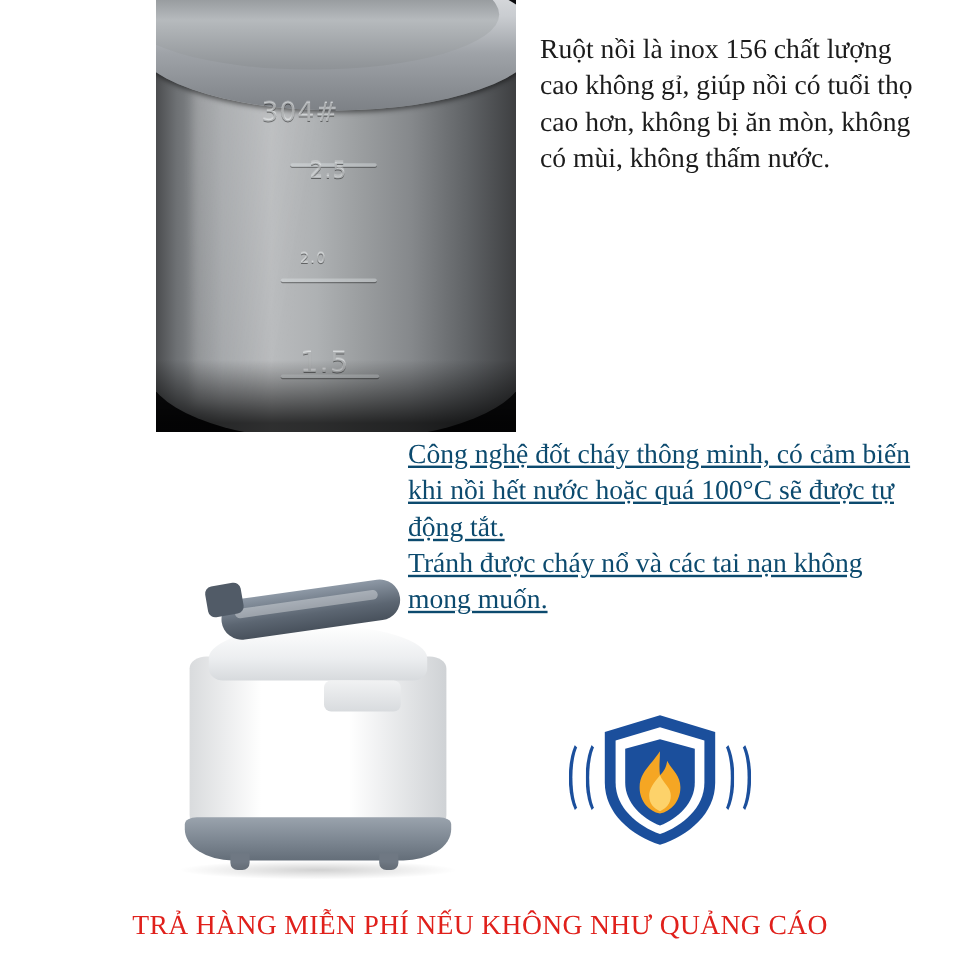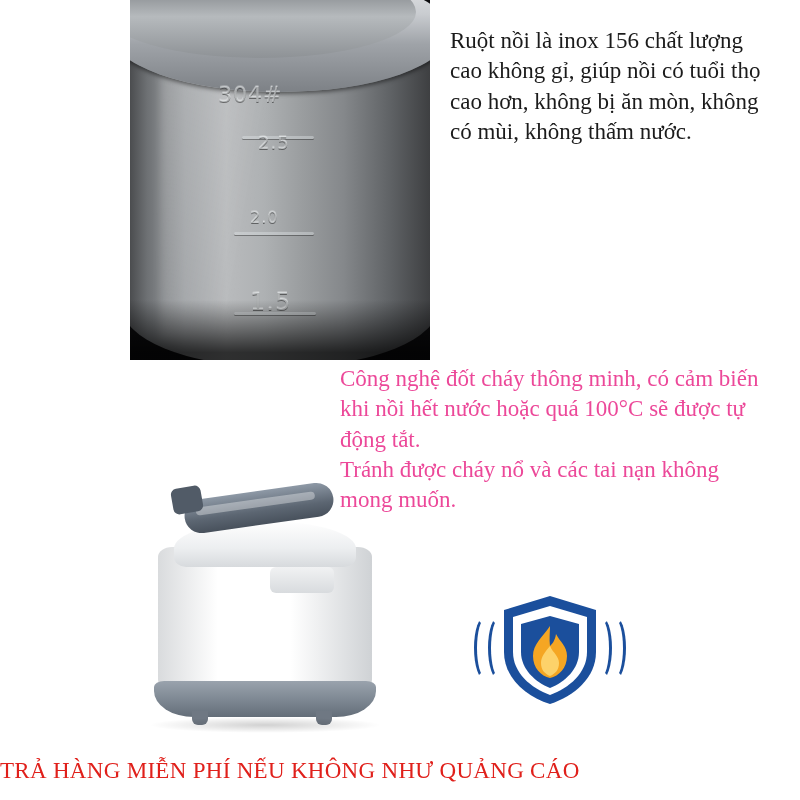--- a/index.html
+++ b/index.html
@@ -100,21 +100,21 @@
     position: absolute;
     color: rgba(235,238,240,0.55);
     font-family: "DejaVu Sans", sans-serif;
     letter-spacing: 1px;
     text-shadow: 0 1px 0 rgba(0,0,0,0.45), 0 -1px 0 rgba(255,255,255,0.25);
     white-space: nowrap;
     text-align: center;
   }
   .engrave-304 { left: 88px; top: 82px; font-size: 22px; }
   .engrave-25  { left: 128px; top: 112px; font-size: 18px; margin-top: 20px; }
-  .engrave-20  { left: 120px; top: 208px; font-size: 16px; }
+  .engrave-20  { left: 120px; top: 208px; font-size: 12px; }
   .engrave-15  { left: 120px; top: 288px; font-size: 24px; }
   .tick {
     position: absolute;
     height: 3px;
     background: rgba(225,230,233,0.4);
     border-radius: 2px;
     box-shadow: 0 1px 0 rgba(0,0,0,0.35);
   }
   .tick-1 { left: 112px; top: 136px; width: 72px; }
   .tick-2 { left: 104px; top: 232px; width: 80px; }
@@ -132,21 +132,22 @@
   }
 
   
   .text-block-2 {
     position: absolute;
     left: 340px;
     top: 364px;
     width: 420px;
     font-size: 23px;
     line-height: 1.32;
-    color: #ec4899;
+    color: #0c4a6e;
+    text-decoration: underline;
   }
 
   
   .cooker-photo {
     position: absolute;
     left: 140px;
     top: 485px;
     width: 250px;
     height: 270px;
   }
@@ -256,20 +257,21 @@
   .wave.left-2  { left: 18px; border-left-color: #1b4f9c;  }
   .wave.right-1 { right: 4px; border-right-color: #1b4f9c; }
   .wave.right-2 { right: 18px;border-right-color: #1b4f9c; }
 
   
   .guarantee-text {
     position: absolute;
     left: 0;
     top: 758px;
     width: 800px;
+    text-align: center;
     color: #e0201b;
     font-size: 23px;
     letter-spacing: 0.3px;
   }
 </style>
 </head>
 <body>
 
 <div class="page">
 

